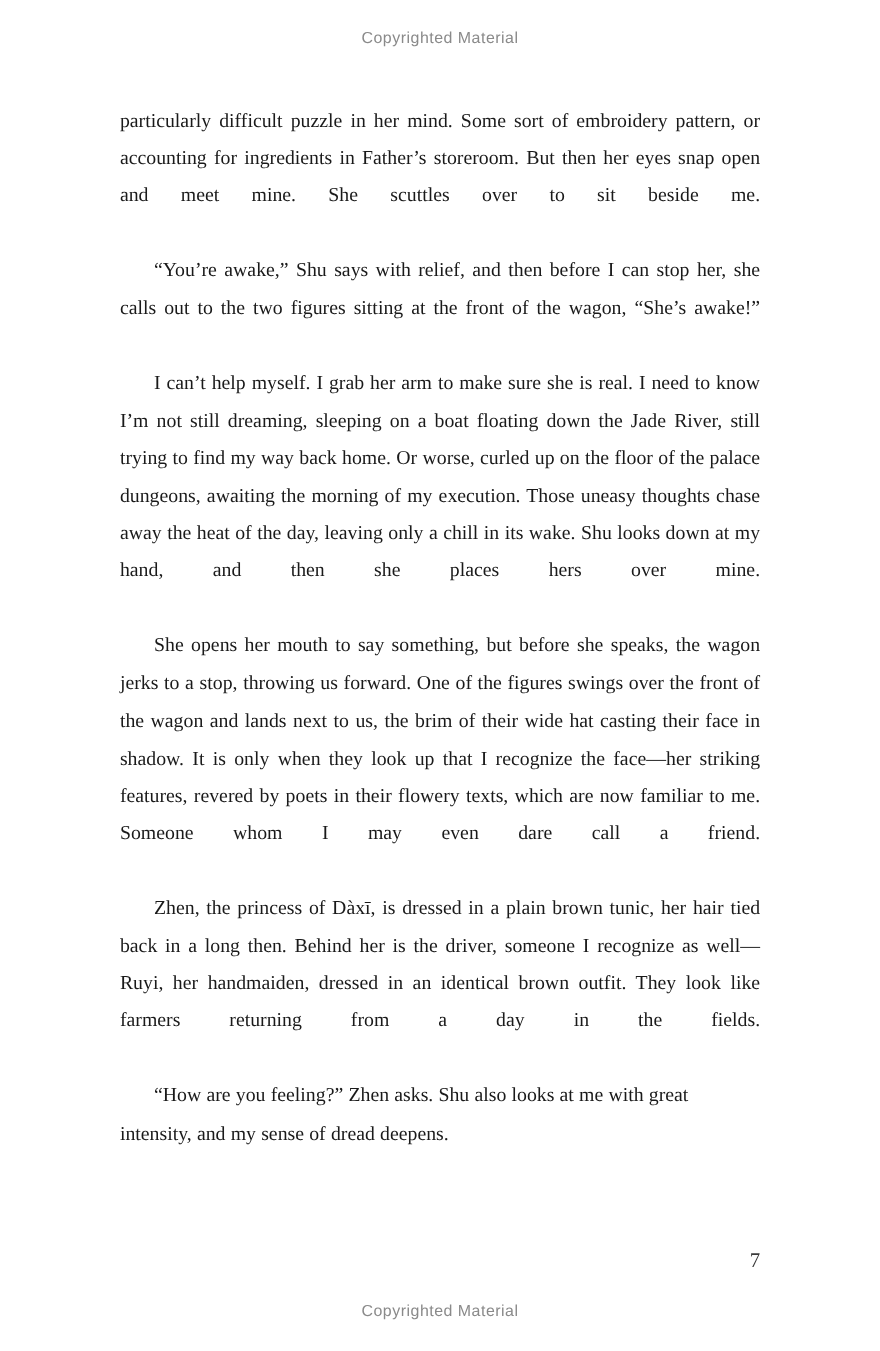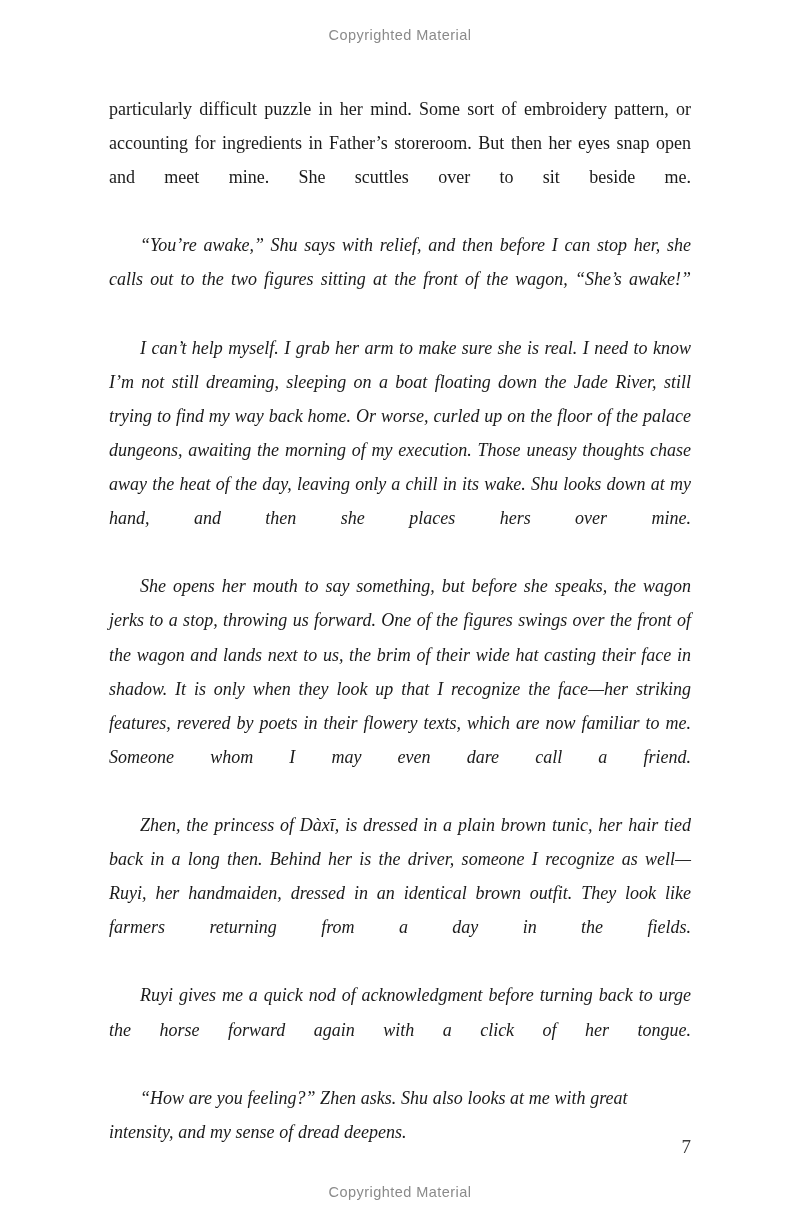--- a/index.html
+++ b/index.html
@@ -54,21 +54,20 @@
     text-align: justify;
     text-justify: inter-word;
     text-indent: 0;
     hyphens: none;
     -webkit-hyphens: none;
     word-spacing: 0.2px;
     color: #1a1a1a;
   }
   .para.indent {
     text-indent: 31px;
-    font-style: italic;
   }
   .para:last-child {
     text-align: left;
   }
 
   
   .para::after {
     content: "";
     display: inline-block;
     width: 100%;
@@ -92,21 +91,20 @@
 <div class="page">
 
   <div class="watermark top">Copyrighted Material</div>
 
   <div class="textblock">
     <p class="para">particularly difficult puzzle in her mind. Some sort of embroidery pattern, or accounting for ingredients in Father’s storeroom. But then her eyes snap open and meet mine. She scuttles over to sit beside me.</p>
     <p class="para indent">“You’re awake,” Shu says with relief, and then before I can stop her, she calls out to the two figures sitting at the front of the wagon, “She’s awake!”</p>
     <p class="para indent">I can’t help myself. I grab her arm to make sure she is real. I need to know I’m not still dreaming, sleeping on a boat floating down the Jade River, still trying to find my way back home. Or worse, curled up on the floor of the palace dungeons, awaiting the morning of my execution. Those uneasy thoughts chase away the heat of the day, leaving only a chill in its wake. Shu looks down at my hand, and then she places hers over mine.</p>
     <p class="para indent">She opens her mouth to say something, but before she speaks, the wagon jerks to a stop, throwing us forward. One of the figures swings over the front of the wagon and lands next to us, the brim of their wide hat casting their face in shadow. It is only when they look up that I recognize the face—her striking features, revered by poets in their flowery texts, which are now familiar to me. Someone whom I may even dare call a friend.</p>
     <p class="para indent">Zhen, the princess of Dàxī, is dressed in a plain brown tunic, her hair tied back in a long then. Behind her is the driver, someone I recognize as well—Ruyi, her handmaiden, dressed in an identical brown outfit. They look like farmers returning from a day in the fields.</p>
-    <p class="para indent">Ruyi gives me a quick nod of acknowledgment before turning back to urge the horse forward again with a click of her tongue.</p>
     <p class="para indent">“How are you feeling?” Zhen asks. Shu also looks at me with great intensity, and my sense of dread deepens.</p>
   </div>
 
   <div class="folio">7</div>
 
   <div class="watermark bottom">Copyrighted Material</div>
 
 </div>
 
 </body></html>

